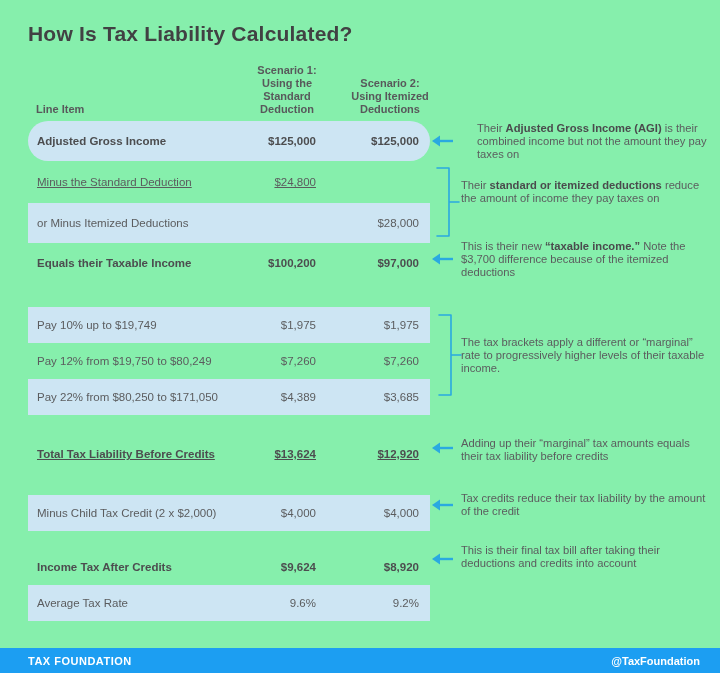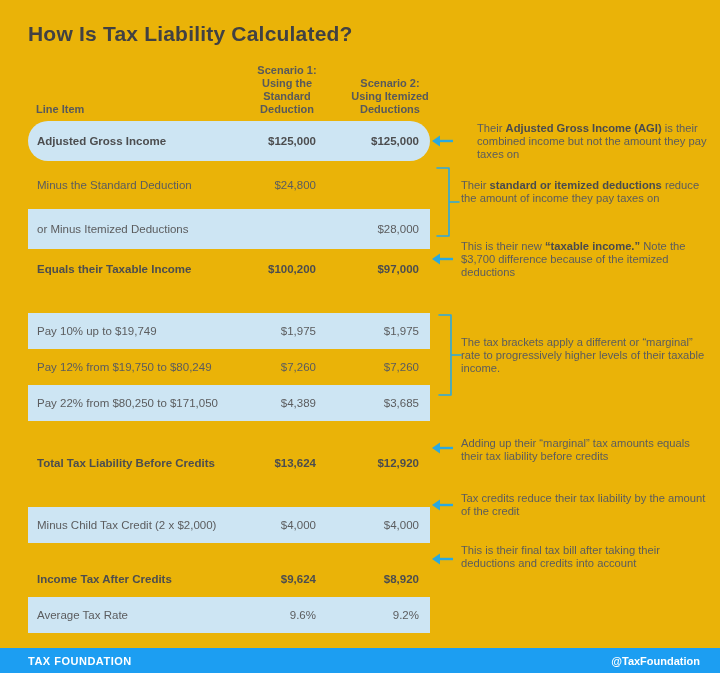--- a/index.html
+++ b/index.html
@@ -1,36 +1,36 @@
 <!DOCTYPE html>
 <html><head>
 <meta charset="utf-8">
 <style>
   * { margin:0; padding:0; box-sizing:border-box; }
   body { font-family:"Liberation Sans", sans-serif; background:#fff; }
-  .page { position:relative; width:720px; height:673px; background:#eab308; overflow:hidden; }
+  .page { position:relative; width:720px; height:673px; background:#86efac; overflow:hidden; }
 
   .title { position:absolute; left:28px; top:22px; font-size:21px; font-weight:bold; color:#414143; letter-spacing:.2px; }
 
   
   .headers { position:absolute; left:28px; top:58px; width:402px; height:60px; }
   .headers .hcell { position:absolute; bottom:2px; font-size:11px; font-weight:bold; color:#58595b; line-height:13px; }
   .h-line { left:8px; }
   .h-s1 { left:219px; width:80px; text-align:center; white-space:pre-line;margin-top:12px; }
   .h-s2 { left:310px; width:104px; text-align:center; white-space:pre-line; }
 
   
   .tbl { position:absolute; left:28px; top:121px; width:402px; }
   .row { display:flex; align-items:center; font-size:11.5px; color:#5b5c5e; }
   .row .lbl { flex:1; padding-left:9px; }
   .row .v1 { width:90px; text-align:right; }
   .row .v2 { width:114px; text-align:right; padding-right:11px; }
   .row.hl { background:#cde5f3; }
   .row.em { font-weight:bold; color:#4c4d4f;border-radius:20px; }
-  .r40 { height:40px; } .r38 { height:48px; } .r36 { height:36px; }
+  .r40 { height:40px; } .r38 { height:42px;text-decoration:underline; } .r36 { height:36px; }
   .g24 { height:24px; } .g18 { height:18px; } .g20 { height:20px; }
 
   
   .ann { position:absolute; left:461px; width:252px; font-size:11.2px; line-height:13.2px; color:#5b5c5e; }
   .ann b { color:#4a4b4d; }
   .ann-1 { top:122px;margin-left:16px; } .ann-2 { top:179px; } .ann-3 { top:240px; }
   .ann-4 { top:336px; } .ann-5 { top:437px; } .ann-6 { top:492px; } .ann-7 { top:544px; }
 
   .arrow { position:absolute; left:432px; width:22px; height:12px; }
   .ar-1 { top:135px; } .ar-3 { top:253px; } .ar-5 { top:442px; } .ar-6 { top:499px; } .ar-7 { top:553px; }

